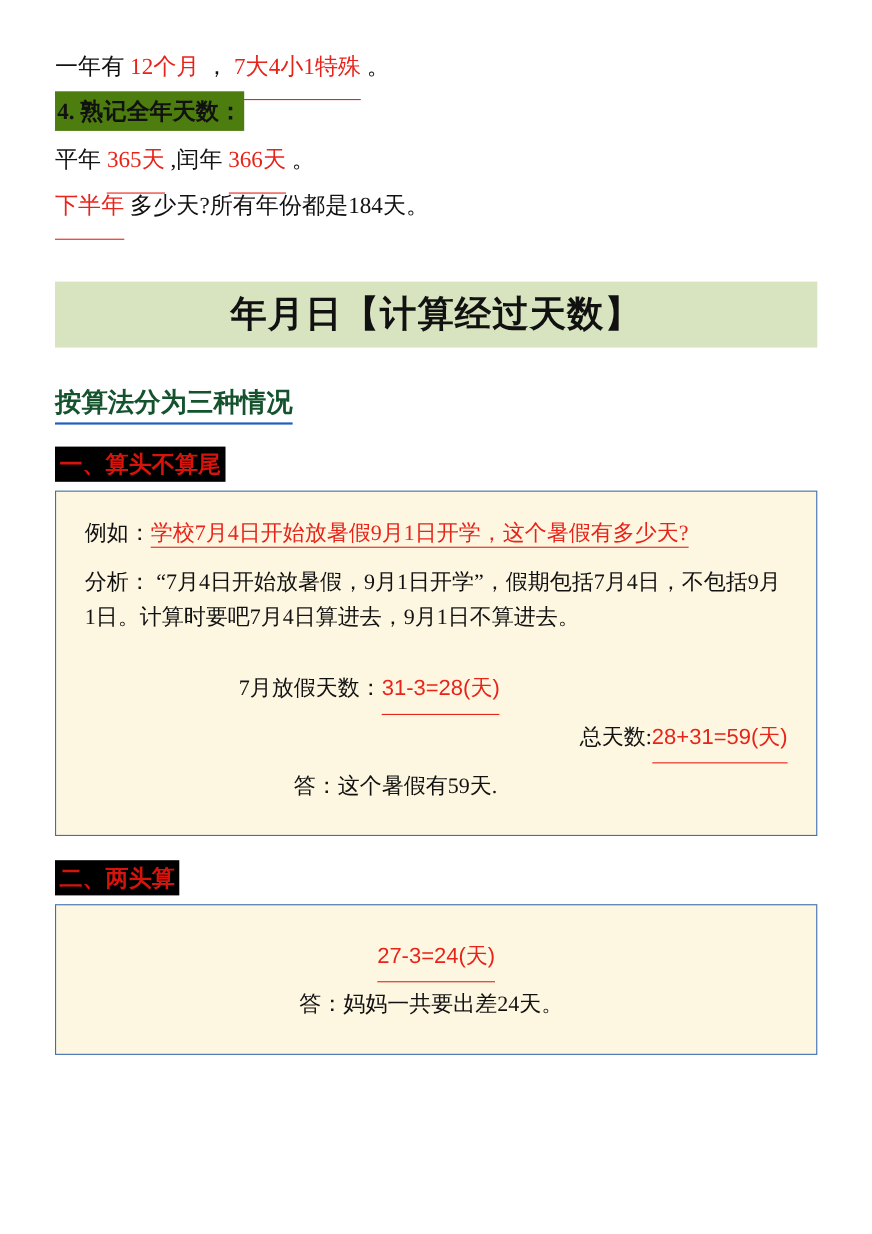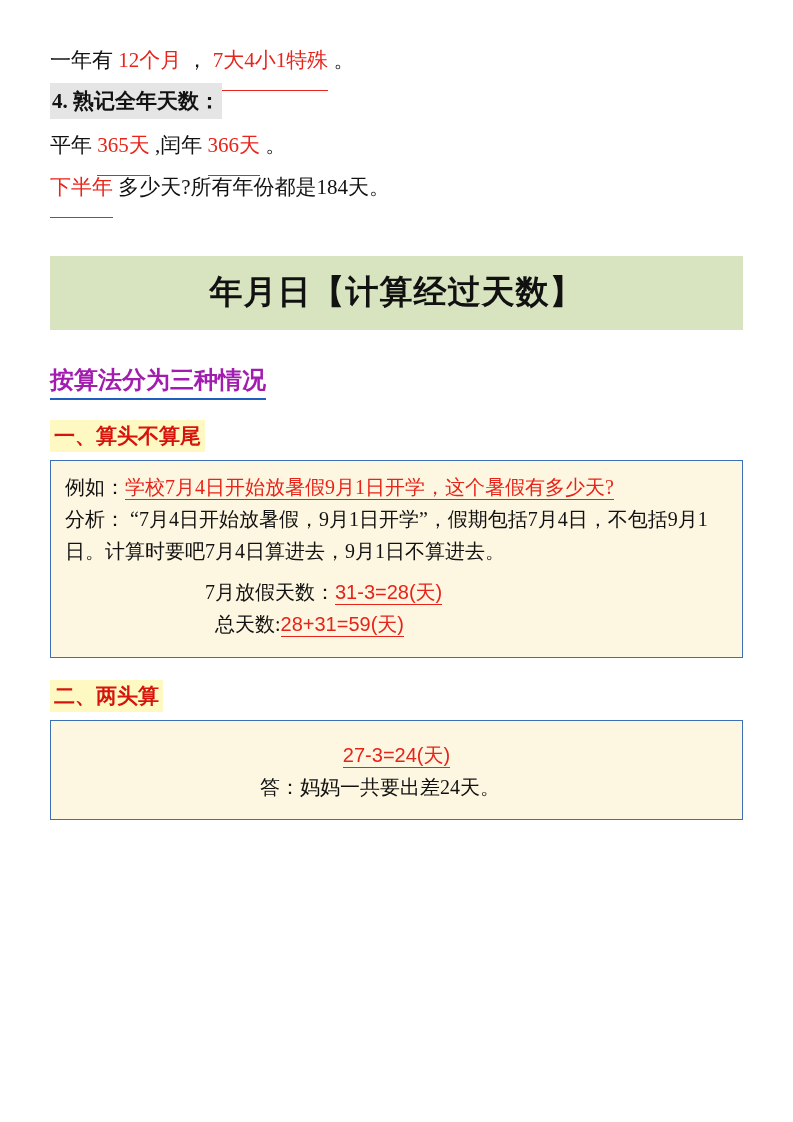--- a/index.html
+++ b/index.html
@@ -30,97 +30,97 @@
     margin: 0 0 10px 0;
     white-space: nowrap;
   }
   .u-red {
     color: #e8231a;
     border-bottom: 1.5px solid #e8231a;
     padding-bottom: 18px;
   }
 
   .hl-yellow {
-    background: #e5e5e5;
+    background: #4d7c0f;
     font-weight: bold;
     font-size: 21px;
     padding: 6px 2px;
   }
 
   
   .sec-heading {
     margin: 6px 0 14px 0;
   }
 
   
   .banner {
     background: #d8e4c0;
-    height: 74px;
+    height: 60px;
     margin: 52px 0 26px 0;
     display: flex;
     align-items: center;
     justify-content: center;
   }
   .banner-title {
     font-size: 33px;
     font-weight: bold;
     letter-spacing: 1px;
     color: #111;
     font-family: "Liberation Sans", "DejaVu Sans", sans-serif;
   }
 
   
   .blue-sub {
-    color: #a21caf;
+    color: #14532d;
     font-weight: bold;
     font-size: 24px;
     border-bottom: 2px solid #1f5fc0;
     display: inline-block;
     padding-bottom: 2px;
     margin: 8px 0 18px 0;
     font-family: "Liberation Sans", "DejaVu Sans", sans-serif;
   }
 
   
   .case-label {
     display: inline-block;
-    background: #fef9c3;
+    background: #000000;
     color: #d6140c;
     font-weight: bold;
     font-size: 21px;
     padding: 2px 4px;
     margin: 2px 0 8px 0;
     font-family: "Liberation Sans", "DejaVu Sans", sans-serif;
   }
 
   
   .example-box {
     border: 1.5px solid #3c6fb4;
     background: #fdf6e0;
     padding: 10px 14px 16px 14px;
     margin-bottom: 20px;
   }
   .ex-line {
     font-size: 20px;
     line-height: 1.62;
-    margin: 0;
+    margin: 12px;
   }
   .ex-center {
     text-align: center;
   }
   .ex-indentA { padding-left: 140px; }
-  .ex-indentB { padding-left: 150px; }
+  .ex-indentB { padding-left: 150px; text-align: right; }
   .ex-indentC { padding-left: 190px; }
   .ex-indentD { padding-left: 195px; }
   .mono-red {
     color: #e8231a;
     border-bottom: 1.5px solid #e8231a;
     font-family: "Liberation Sans", "DejaVu Sans", sans-serif;
     font-size: 20px;
-    padding-bottom: 1px;
+    padding-bottom: 12px;
   }
   .q-red {
     color: #e8231a;
     border-bottom: 1.5px solid #e8231a;
     padding-bottom: 1px;
   }
   .spacer-sm { height: 8px; }
 </style>
 </head>
 <body>
@@ -174,20 +174,21 @@
       <span>分析：</span>
       <span>“7月4日开始放暑假，9月1日开学”，假期包括7月4日，不包括9月1日。计算时要吧7月4日算进去，9月1日不算进去。</span>
     </p>
     <div class="spacer-sm"></div>
     <p class="ex-line ex-indentA">
       <span>7月放假天数：</span><span class="mono-red">31-3=28(天)</span>
     </p>
     <p class="ex-line ex-indentB">
       <span>总天数:</span><span class="mono-red">28+31=59(天)</span>
     </p>
+    <p class="ex-line ex-indentC">答：这个暑假有59天.</p>
   </div>
 
   <div>
     <span class="case-label">二、两头算</span>
   </div>
 
   <div class="example-box">
     <div class="spacer-sm"></div>
     <p class="ex-line ex-center">
       <span class="mono-red">27-3=24(天)</span>

